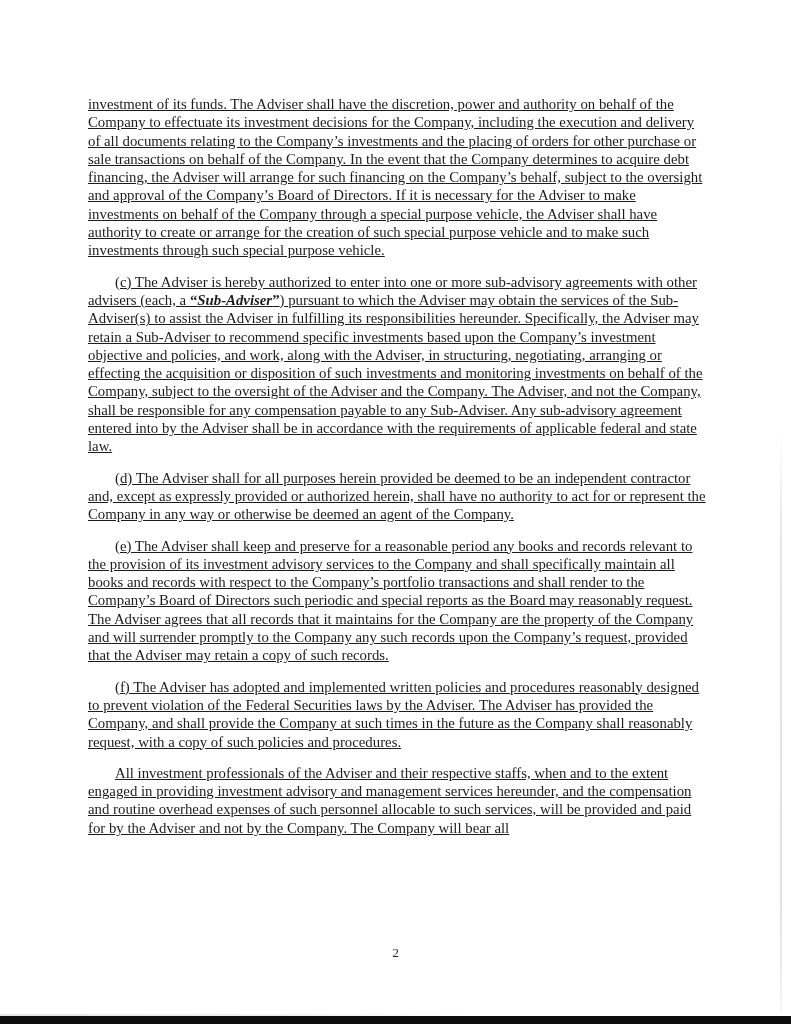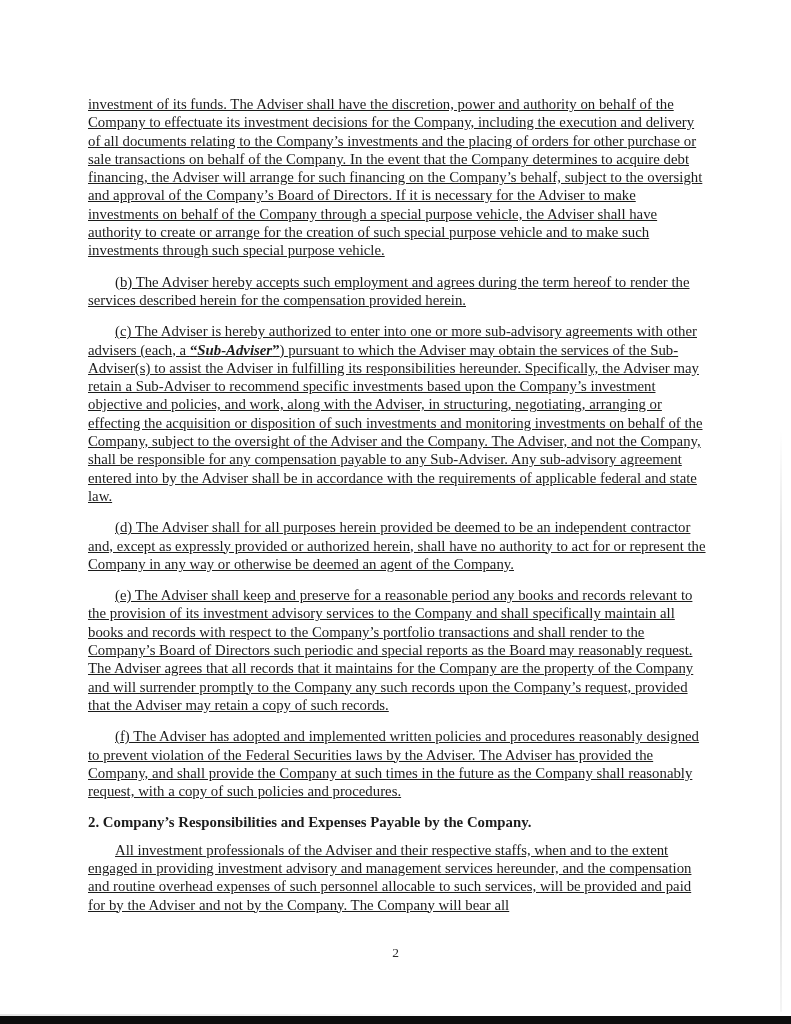--- a/index.html
+++ b/index.html
@@ -80,26 +80,24 @@
     background: #0d0d0d;
   }
 </style>
 </head>
 <body>
 
 <div class="page">
 
   <div class="doc-body">
       <p class="para"><span>investment of its funds. The Adviser shall have the discretion, power and authority on behalf of the Company to effectuate its investment decisions for the Company, including the execution and delivery of all documents relating to the Company’s investments and the placing of orders for other purchase or sale transactions on behalf of the Company. In the event that the Company determines to acquire debt financing, the Adviser will arrange for such financing on the Company’s behalf, subject to the oversight and approval of the Company’s Board of Directors. If it is necessary for the Adviser to make investments on behalf of the Company through a special purpose vehicle, the Adviser shall have authority to create or arrange for the creation of such special purpose vehicle and to make such investments through such special purpose vehicle.</span></p>
-      <p class="para indent"><span>(b) The Adviser hereby accepts such employment and agrees during the term hereof to render the services described herein for the compensation provided herein.</span></p>
       <p class="para indent"><span>(c) The Adviser is hereby authorized to enter into one or more sub-advisory agreements with other advisers (each, a </span><span style="font-weight: bold;">“</span><span style="font-weight: bold; font-style: italic;">Sub-Adviser</span><span style="font-weight: bold;">”</span><span>) pursuant to which the Adviser may obtain the services of the Sub-Adviser(s) to assist the Adviser in fulfilling its responsibilities hereunder. Specifically, the Adviser may retain a Sub-Adviser to recommend specific investments based upon the Company’s investment objective and policies, and work, along with the Adviser, in structuring, negotiating, arranging or effecting the acquisition or disposition of such investments and monitoring investments on behalf of the Company, subject to the oversight of the Adviser and the Company. The Adviser, and not the Company, shall be responsible for any compensation payable to any Sub-Adviser. Any sub-advisory agreement entered into by the Adviser shall be in accordance with the requirements of applicable federal and state law.</span></p>
       <p class="para indent"><span>(d) The Adviser shall for all purposes herein provided be deemed to be an independent contractor and, except as expressly provided or authorized herein, shall have no authority to act for or represent the Company in any way or otherwise be deemed an agent of the Company.</span></p>
       <p class="para indent"><span>(e) The Adviser shall keep and preserve for a reasonable period any books and records relevant to the provision of its investment advisory services to the Company and shall specifically maintain all books and records with respect to the Company’s portfolio transactions and shall render to the Company’s Board of Directors such periodic and special reports as the Board may reasonably request. The Adviser agrees that all records that it maintains for the Company are the property of the Company and will surrender promptly to the Company any such records upon the Company’s request, provided that the Adviser may retain a copy of such records.</span></p>
       <p class="para indent"><span>(f) The Adviser has adopted and implemented written policies and procedures reasonably designed to prevent violation of the Federal Securities laws by the Adviser. The Adviser has provided the Company, and shall provide the Company at such times in the future as the Company shall reasonably request, with a copy of such policies and procedures.</span></p>
-      <h2 class="heading"><span style="font-weight: bold;">2. Company’s Responsibilities and Expenses Payable by the Company.</span></h2>
       <p class="para indent"><span>All investment professionals of the Adviser and their respective staffs, when and to the extent engaged in providing investment advisory and management services hereunder, and the compensation and routine overhead expenses of such personnel allocable to such services, will be provided and paid for by the Adviser and not by the Company. The Company will bear all</span></p>
     </div>
 
   <div class="page-number">2</div>
 
   <div class="artifact-right-line"></div>
   <div class="artifact-bottom-smudge"></div>
   <div class="bottom-bar"></div>
 
 </div>

